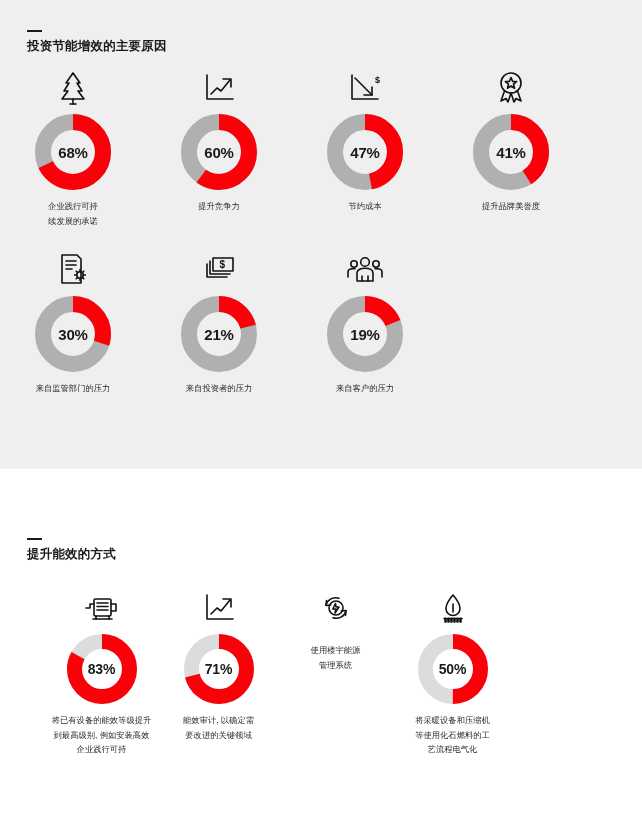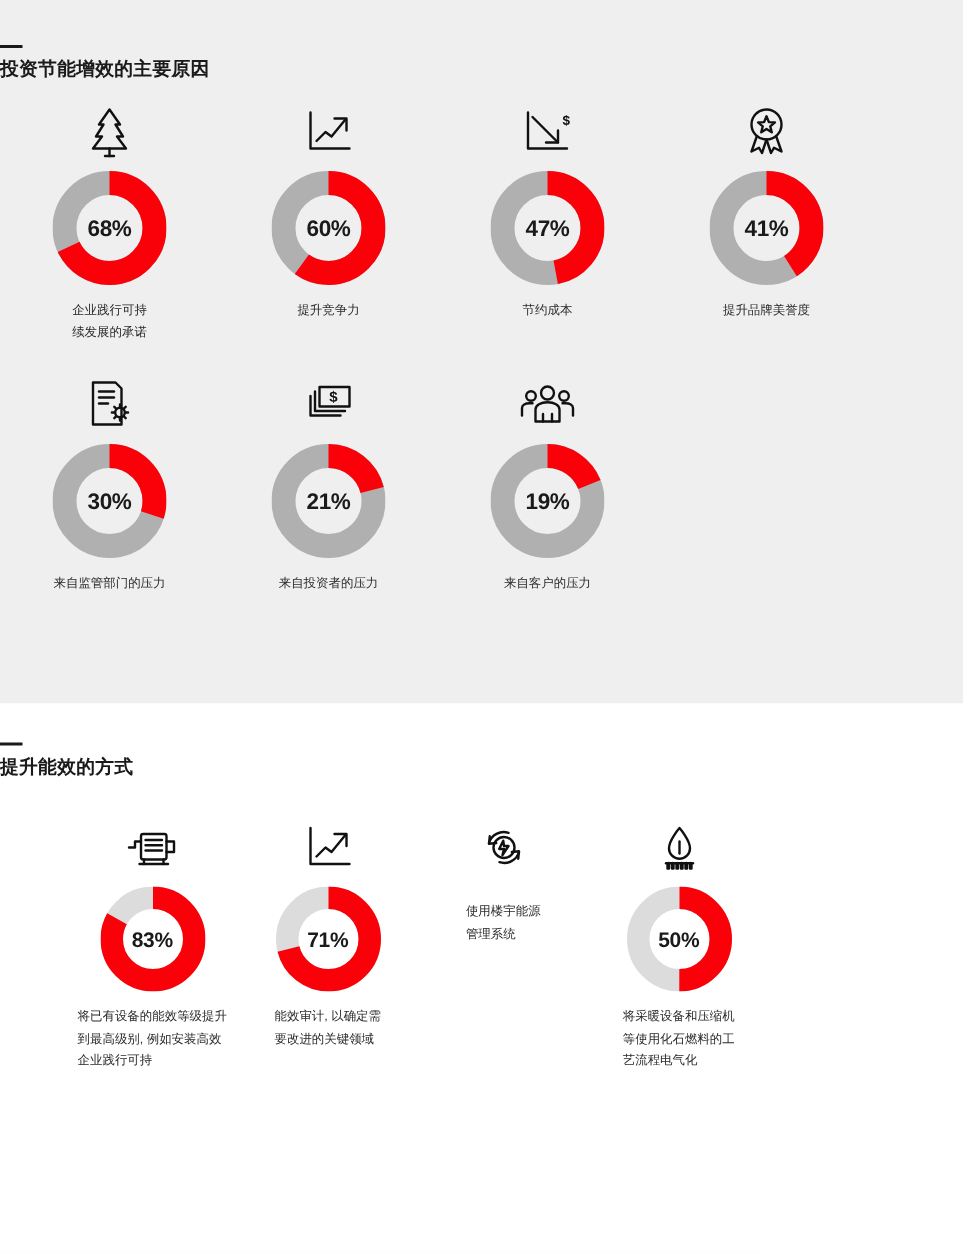--- a/index.html
+++ b/index.html
@@ -22,36 +22,36 @@
     position: relative;
   }
   .section-white {
     background: #ffffff;
     width: 642px;
     height: 366px;
     position: relative;
   }
 
   
-  .sec-head { }
+  .sec-head { padding-left: 27px; }
   .sec-head .rule {
     width: 15px;
     height: 2px;
     background: #1a1a1a;
     margin-bottom: 7px;
   }
   .sec-head .title {
     font-size: 12.5px;
     font-weight: bold;
     color: #1a1a1a;
     letter-spacing: 0.2px;
     line-height: 1.2;
   }
   .head-1 { padding-top: 30px; }
-  .head-2 { padding-top: 26px; }
+  .head-2 { padding-top: 26px; margin-top: 43px; }
 
   
   .row {
     display: flex;
     width: 642px;
   }
   .row-a { padding-top: 14px; }
   .row-b { padding-top: 22px; }
   .row-c { padding-top: 26px; margin-left: 14px; }
 
@@ -90,20 +90,21 @@
   }
   .big .donut-label { font-size: 15px; }
   .small .donut-label { font-size: 14px; }
 
   
   .caption {
     margin-top: 9px;
     font-size: 8.3px;
     line-height: 1.75;
     color: #2a2a2a;
+    text-align: center;
     max-width: 120px;
   }
   .row-c .caption { max-width: 104px; }
 </style>
 </head>
 <body>
 
 <div class="page">
 
   <div class="section-gray">

